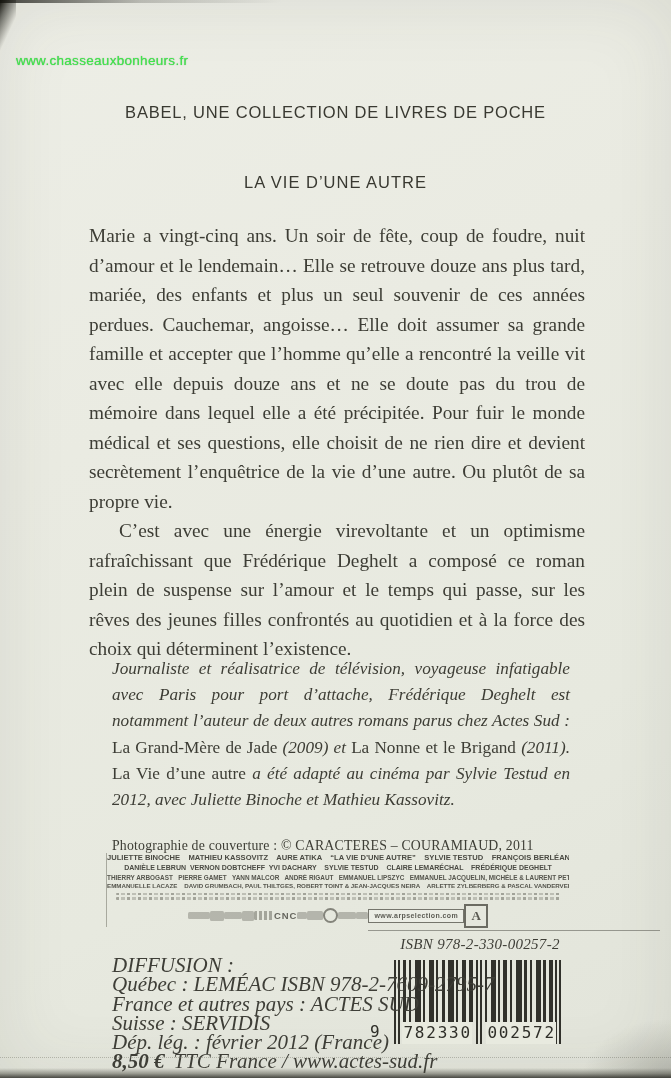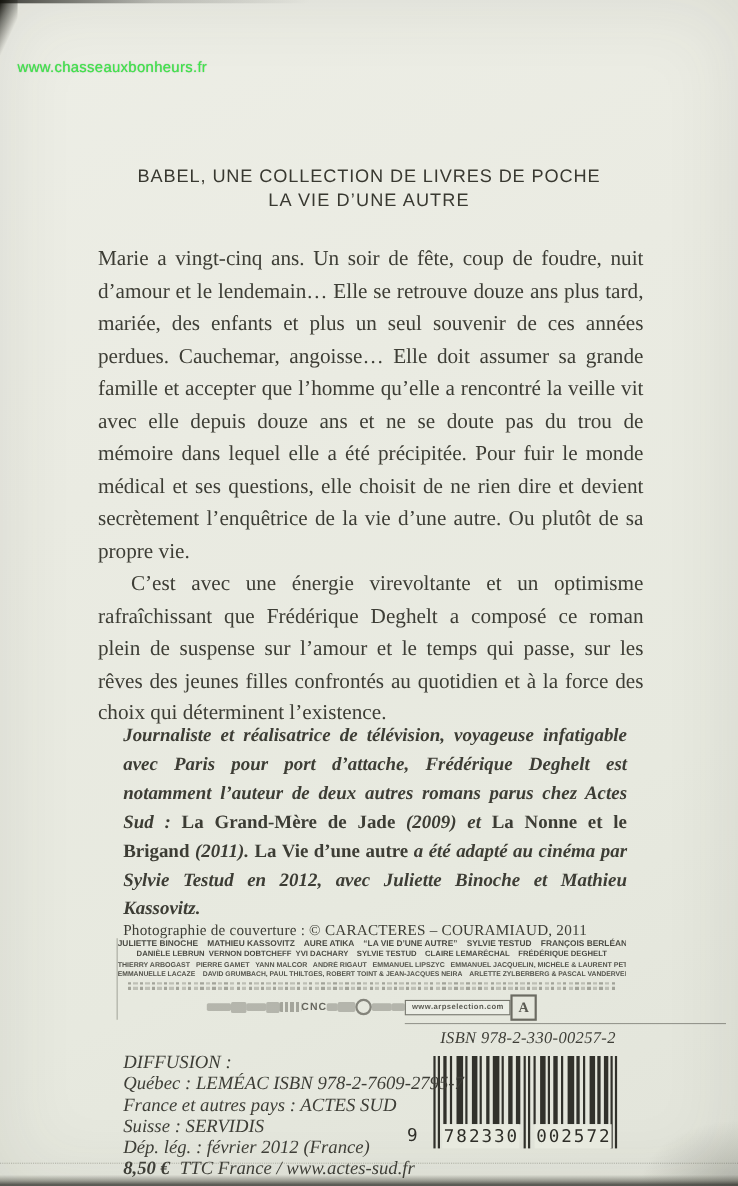--- a/index.html
+++ b/index.html
@@ -28,37 +28,37 @@
 
   .watermark{
     position:absolute;left:16px;top:53px;
     font-family:"Liberation Sans",sans-serif;font-size:13.5px;
     color:#3fe74a;text-shadow:0 0 1px rgba(20,120,30,.6);
     letter-spacing:.3px;
   }
   .collection-header{
     position:absolute;left:0;right:0;top:103px;text-align:center;
     font-family:"Liberation Sans",sans-serif;
-    font-size:16.5px;letter-spacing:.8px;color:#393931;font-weight:500;margin-top:48px;
+    font-size:16.5px;letter-spacing:.8px;color:#393931;font-weight:500;
   }
   .book-title{
     position:absolute;left:0;right:0;top:173px;text-align:center;
     font-family:"Liberation Sans",sans-serif;
     font-size:16.5px;letter-spacing:1px;color:#393931;font-weight:500;
   }
   .synopsis{
     position:absolute;left:89px;width:496px;top:221px;
     font-size:19.3px;line-height:29.5px;color:#3d3d35;
     text-align:justify;
   }
   .synopsis p{margin:0;}
   .synopsis p.indent{text-indent:30px;}
   .bio{
     position:absolute;left:112px;width:458px;top:656px;
-    font-size:17.2px;line-height:26.2px;color:#3d3d35;text-align:justify;font-weight:bold;
+    font-size:17.2px;line-height:26.2px;color:#3d3d35;text-align:justify;
   }
   .bio .bio-italic{font-style:italic;}
   .bio .bio-roman{font-style:normal;}
   .photo-credit{
     position:absolute;left:112px;top:838px;
     font-size:13.8px;color:#3d3d35;letter-spacing:.2px;
   }
   .credits{
     position:absolute;left:106px;width:462px;top:853px;text-align:center;
     font-family:"Liberation Sans",sans-serif;font-weight:bold;color:#4a4a43;
@@ -103,21 +103,21 @@
     align-items:flex-start;}
   .barcode .bar{height:62px;background:#31312b;}
   .barcode .bar.tall{height:84px;}
   .barcode .dg{position:absolute;top:62px;height:22px;line-height:22px;
     font-family:"DejaVu Sans Mono",monospace;font-size:16px;letter-spacing:1.8px;
     color:#2e2e28;background:#e8eadf;text-align:right;}
   .barcode .g1{left:34px;width:70px;}
   .barcode .g2{left:118px;width:70px;}
   .diffusion{
     position:absolute;left:112px;top:956px;
-    font-style:italic;font-size:17px;line-height:19.3px;color:#3e3e37;
+    font-style:italic;font-size:21px;line-height:19.3px;color:#3e3e37;
   }
   .diffusion .price{font-weight:bold;margin-right:9px;}
 </style>
 </head>
 <body>
 
 <div class="page">
 
   <div class="watermark">www.chasseauxbonheurs.fr</div>
 

